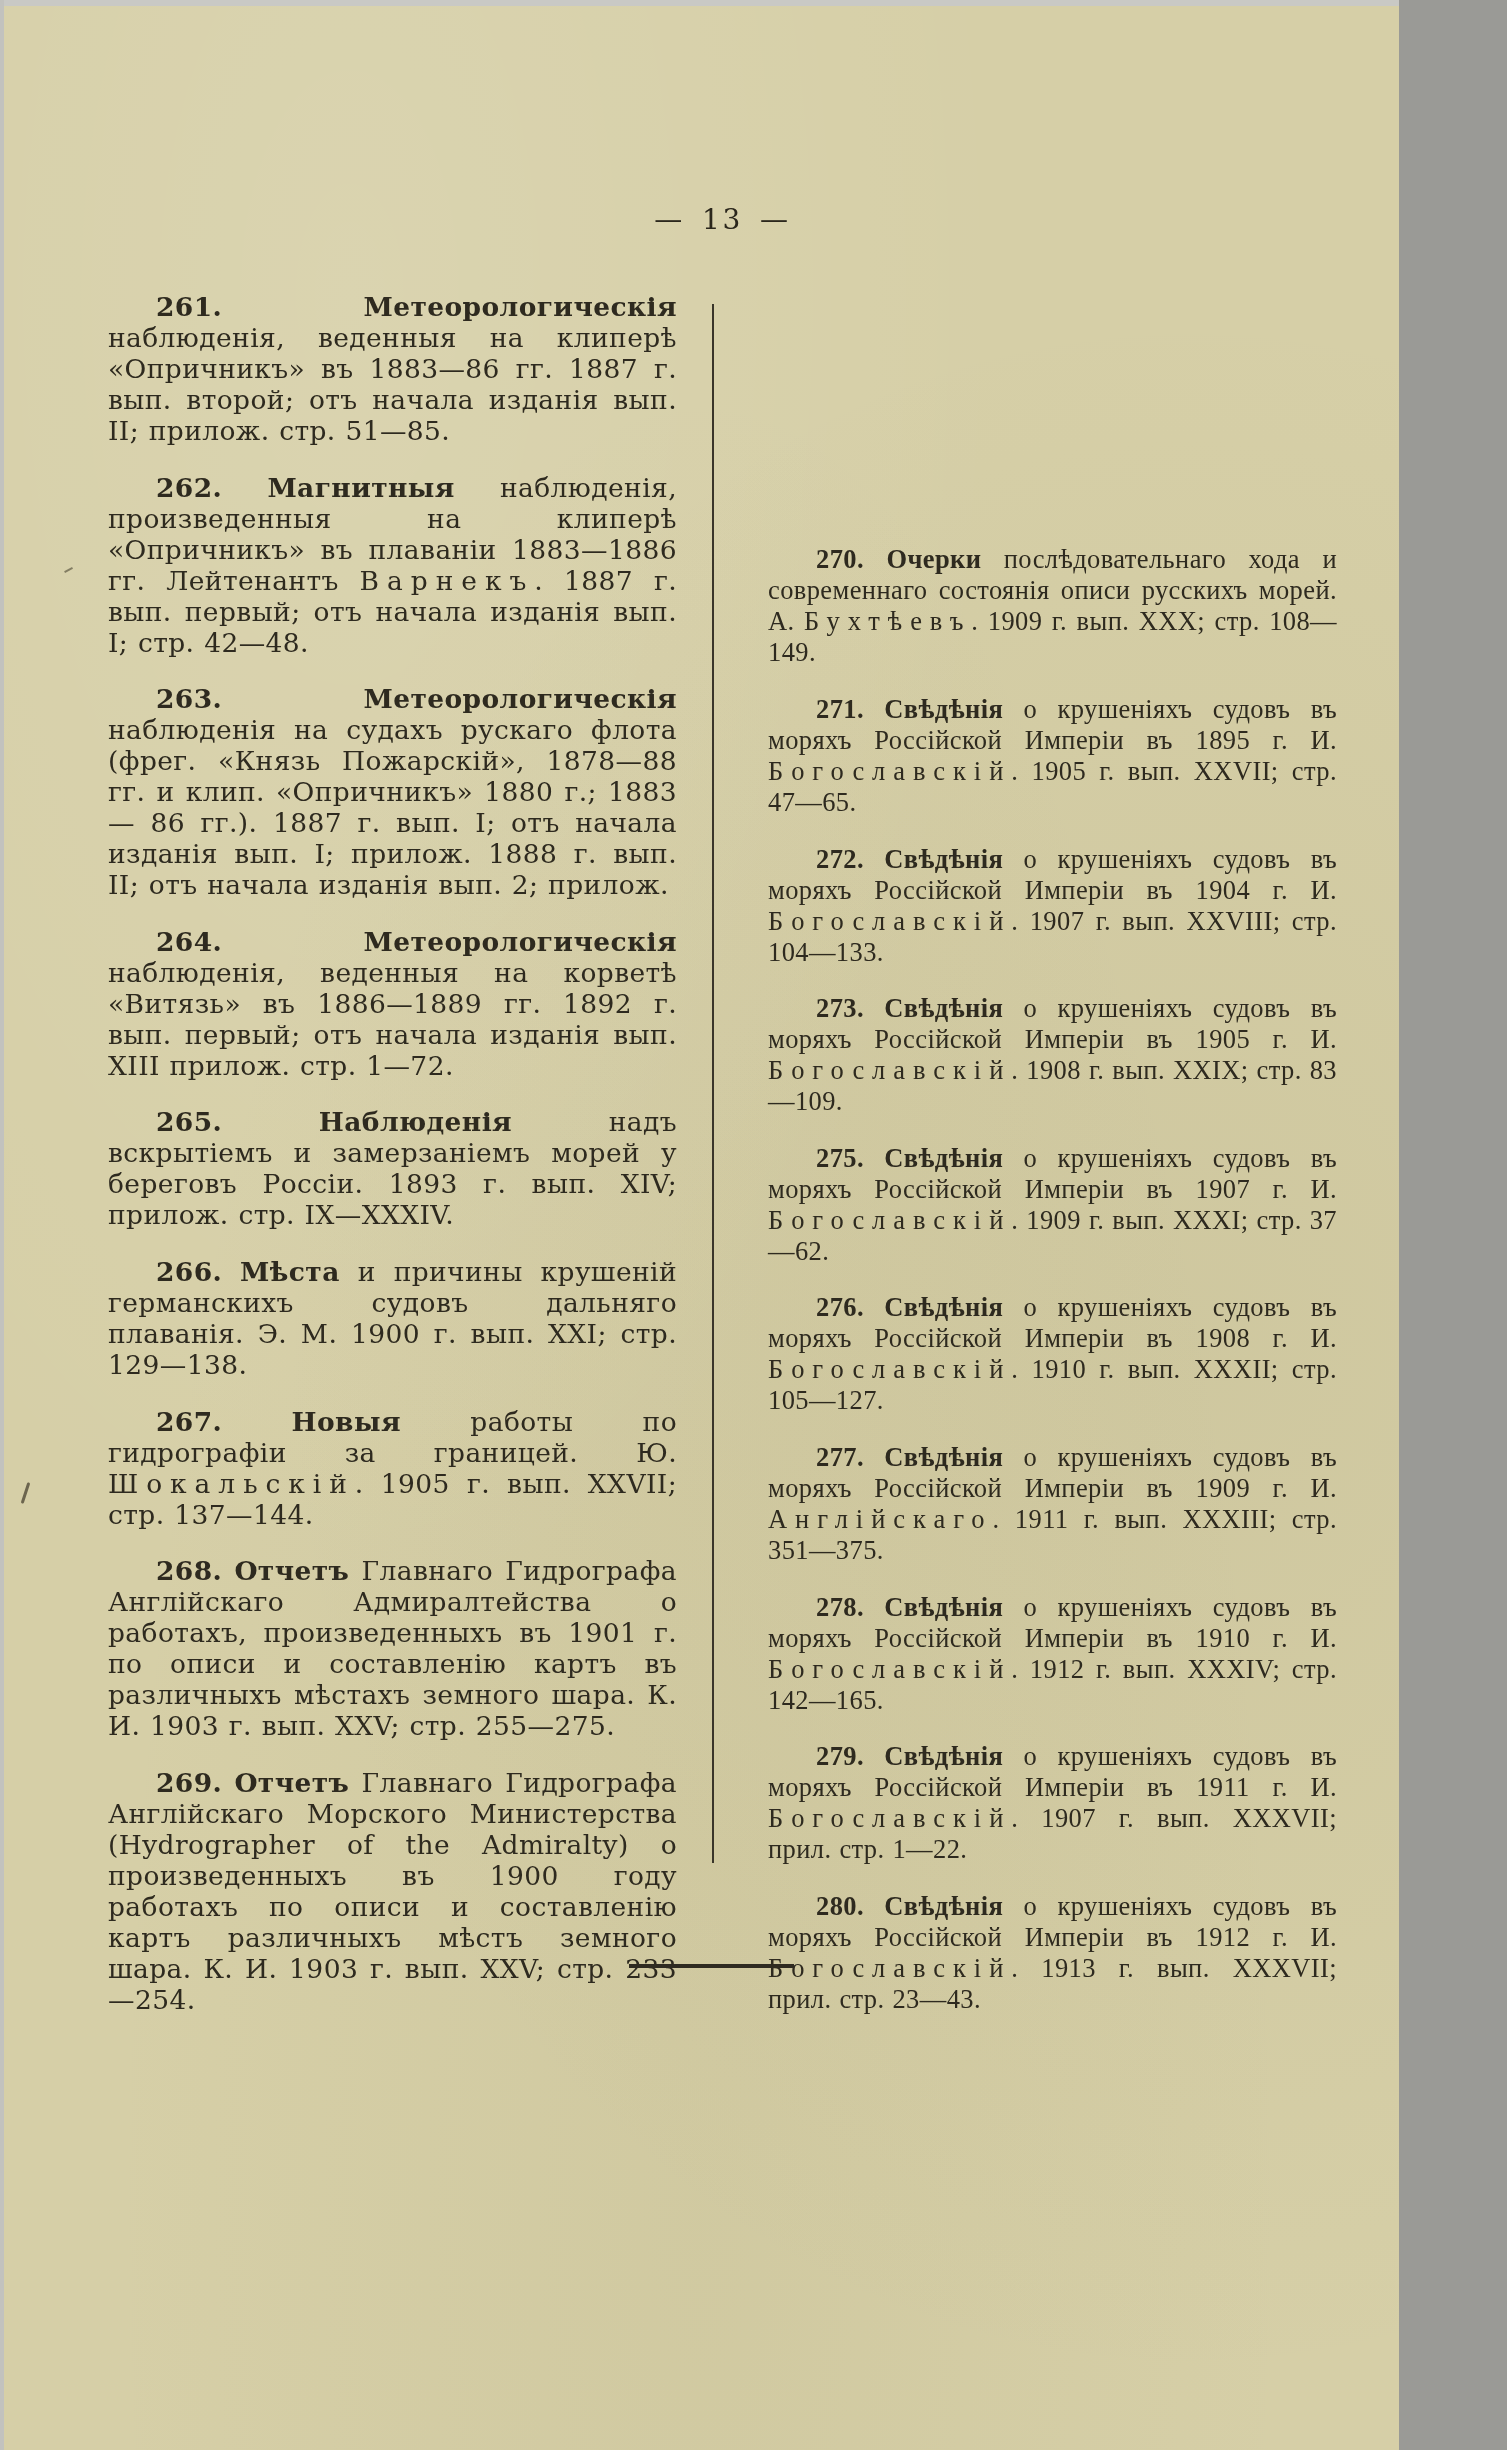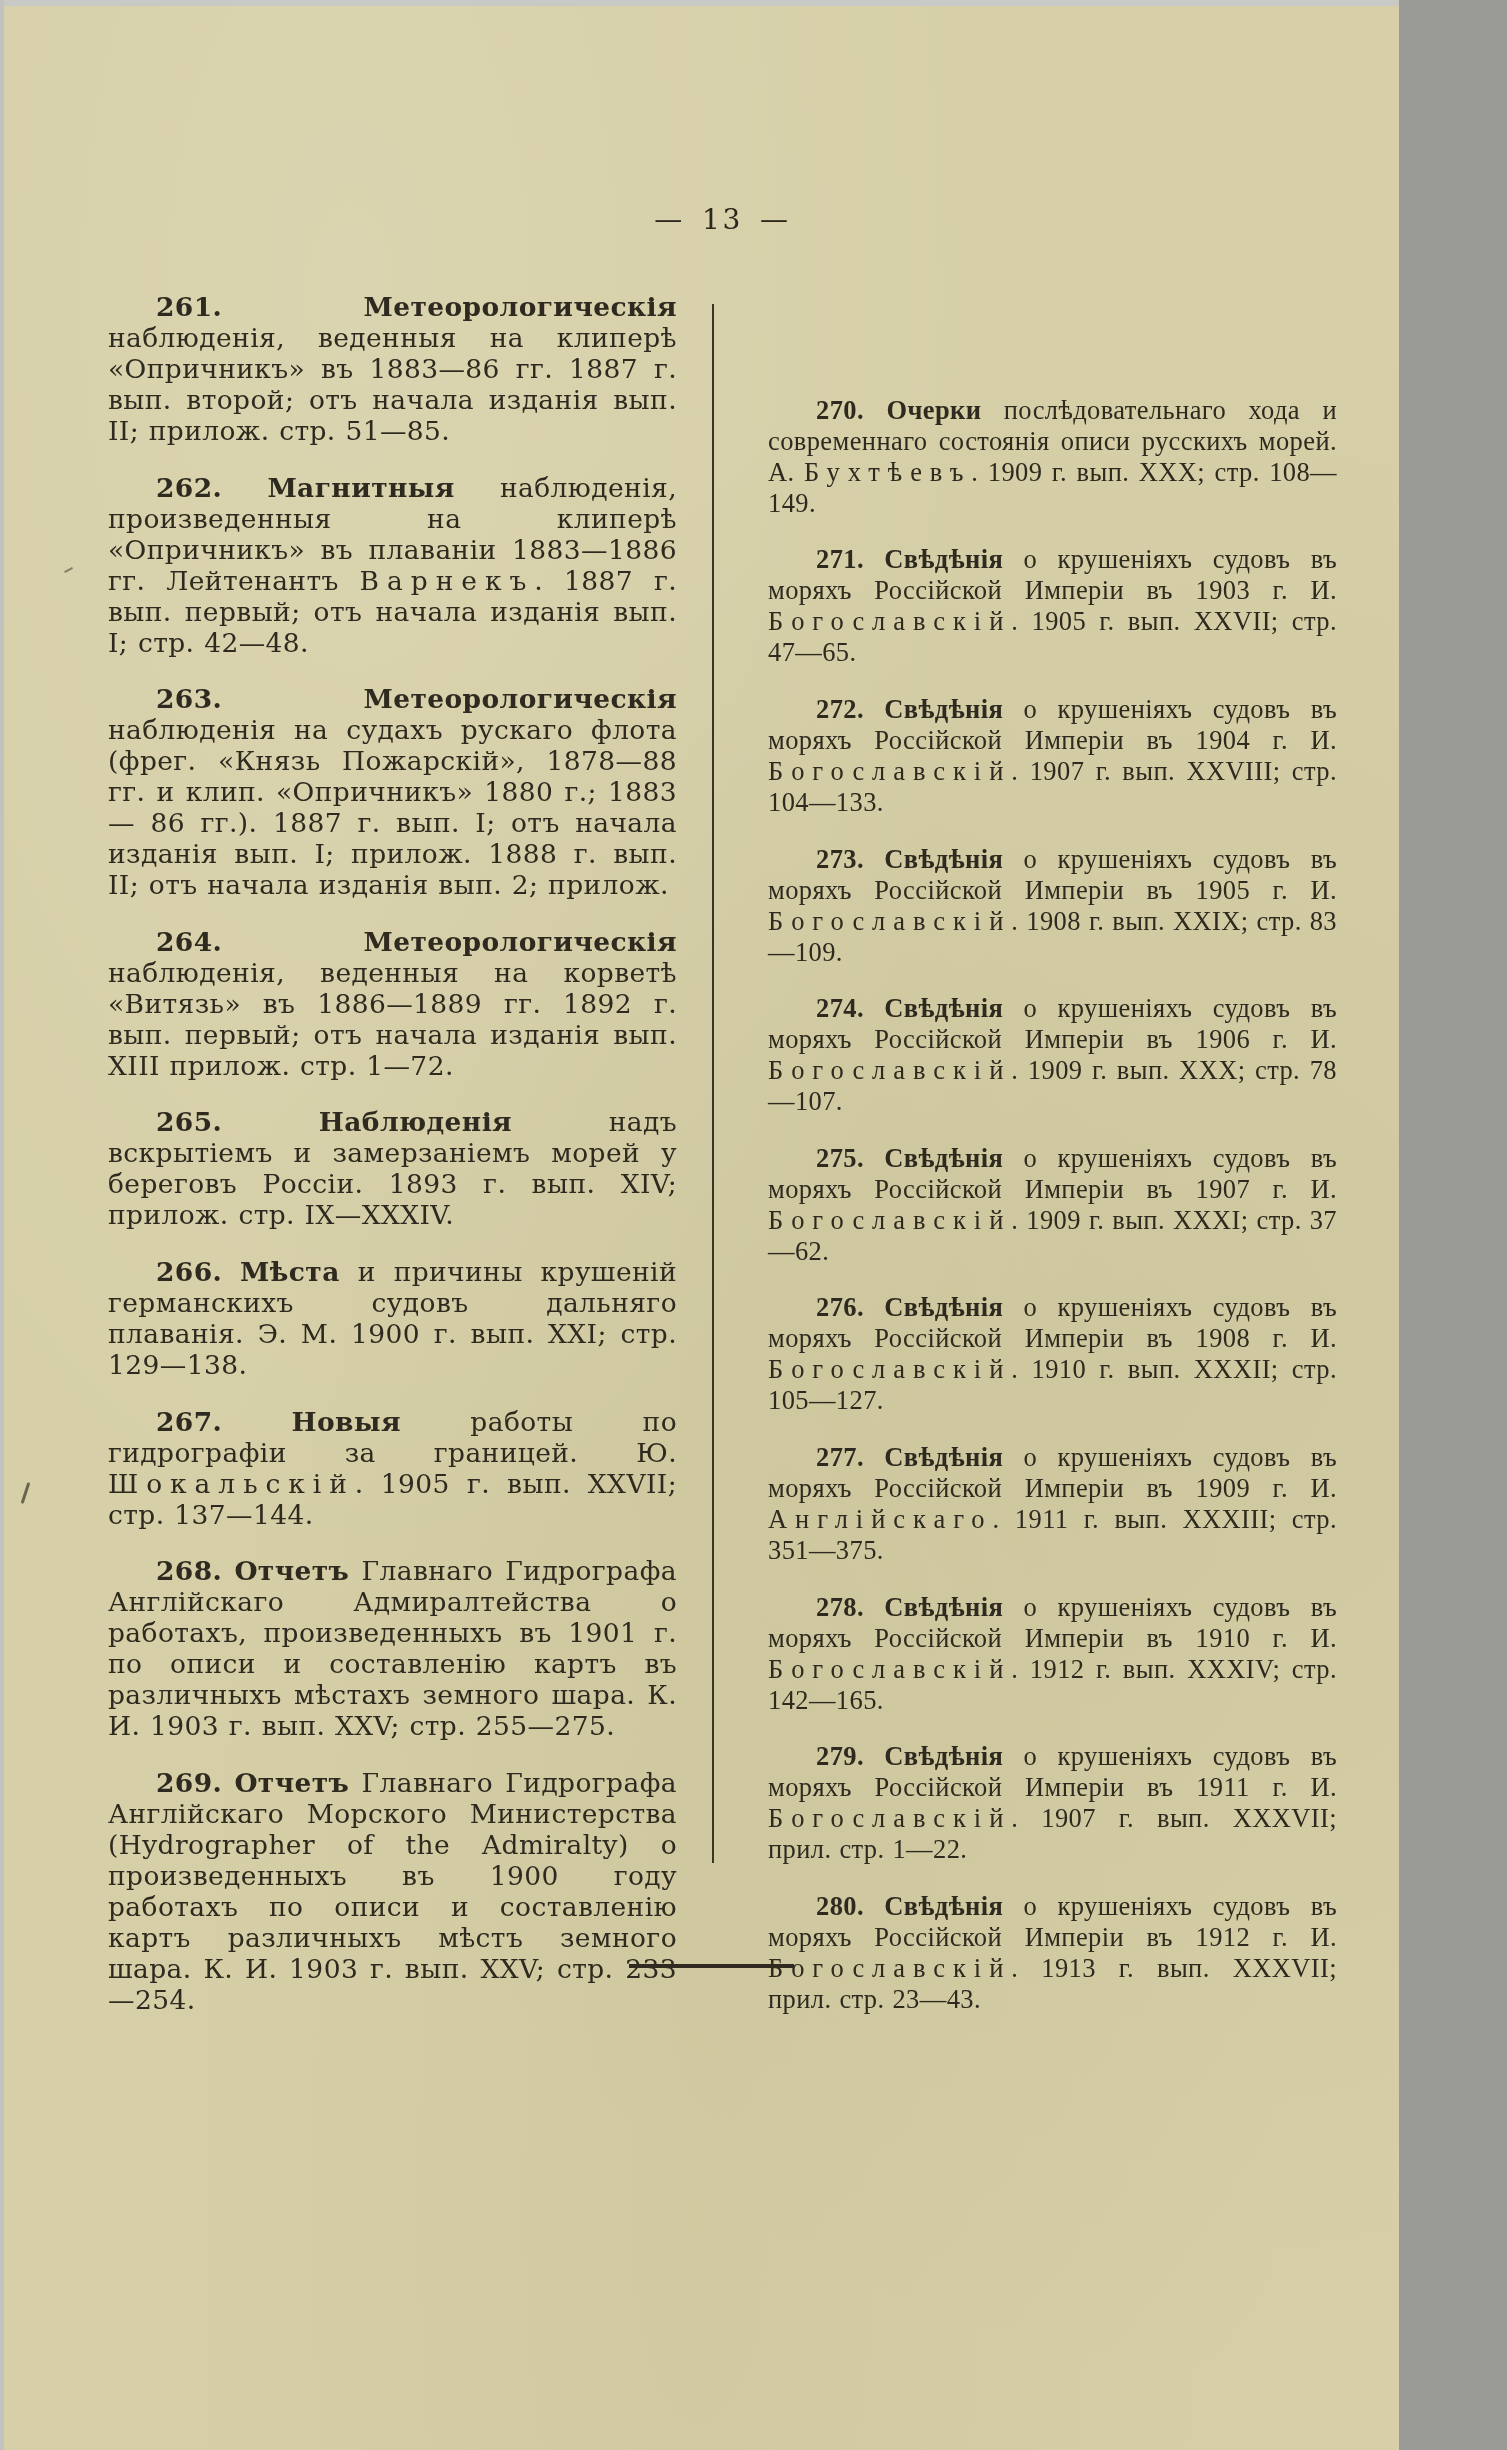--- a/index.html
+++ b/index.html
@@ -164,40 +164,35 @@
     <div class="column column-right">
   <p class="entry">
     <span class="entry-number">270.</span>
     <span class="entry-lead">Очерки</span>
     <span class="entry-body"><span>послѣдовательнаго хода и современнаго состоянія описи русскихъ морей. А. </span><span class="spaced">Бухтѣевъ</span><span>. 1909 г. вып. XXX; стр. 108—149.</span></span>
   </p>
 
   <p class="entry">
     <span class="entry-number">271.</span>
     <span class="entry-lead">Свѣдѣнія</span>
-    <span class="entry-body"><span>о крушеніяхъ судовъ въ моряхъ Россійской Имперіи въ 1903 г. И. </span><span class="spaced">Богославскій</span><span>. 1905 г. вып. XXVII; стр. 47—65.</span></span>
+    <span class="entry-body"><span>о крушеніяхъ судовъ въ моряхъ Россійской Имперіи въ 1895 г. И. </span><span class="spaced">Богославскій</span><span>. 1905 г. вып. XXVII; стр. 47—65.</span></span>
   </p>
 
   <p class="entry">
     <span class="entry-number">272.</span>
     <span class="entry-lead">Свѣдѣнія</span>
     <span class="entry-body"><span>о крушеніяхъ судовъ въ моряхъ Россійской Имперіи въ 1904 г. И. </span><span class="spaced">Богославскій</span><span>. 1907 г. вып. XXVIII; стр. 104—133.</span></span>
   </p>
 
   <p class="entry">
     <span class="entry-number">273.</span>
     <span class="entry-lead">Свѣдѣнія</span>
     <span class="entry-body"><span>о крушеніяхъ судовъ въ моряхъ Россійской Имперіи въ 1905 г. И. </span><span class="spaced">Богославскій</span><span>. 1908 г. вып. XXIX; стр. 83—109.</span></span>
   </p>
 
-  <p class="entry">
-    <span class="entry-number">274.</span>
-    <span class="entry-lead">Свѣдѣнія</span>
-    <span class="entry-body"><span>о крушеніяхъ судовъ въ моряхъ Россійской Имперіи въ 1906 г. И. </span><span class="spaced">Богославскій</span><span>. 1909 г. вып. XXX; стр. 78—107.</span></span>
-  </p>
 
   <p class="entry">
     <span class="entry-number">275.</span>
     <span class="entry-lead">Свѣдѣнія</span>
     <span class="entry-body"><span>о крушеніяхъ судовъ въ моряхъ Россійской Имперіи въ 1907 г. И. </span><span class="spaced">Богославскій</span><span>. 1909 г. вып. XXXI; стр. 37—62.</span></span>
   </p>
 
   <p class="entry">
     <span class="entry-number">276.</span>
     <span class="entry-lead">Свѣдѣнія</span>

